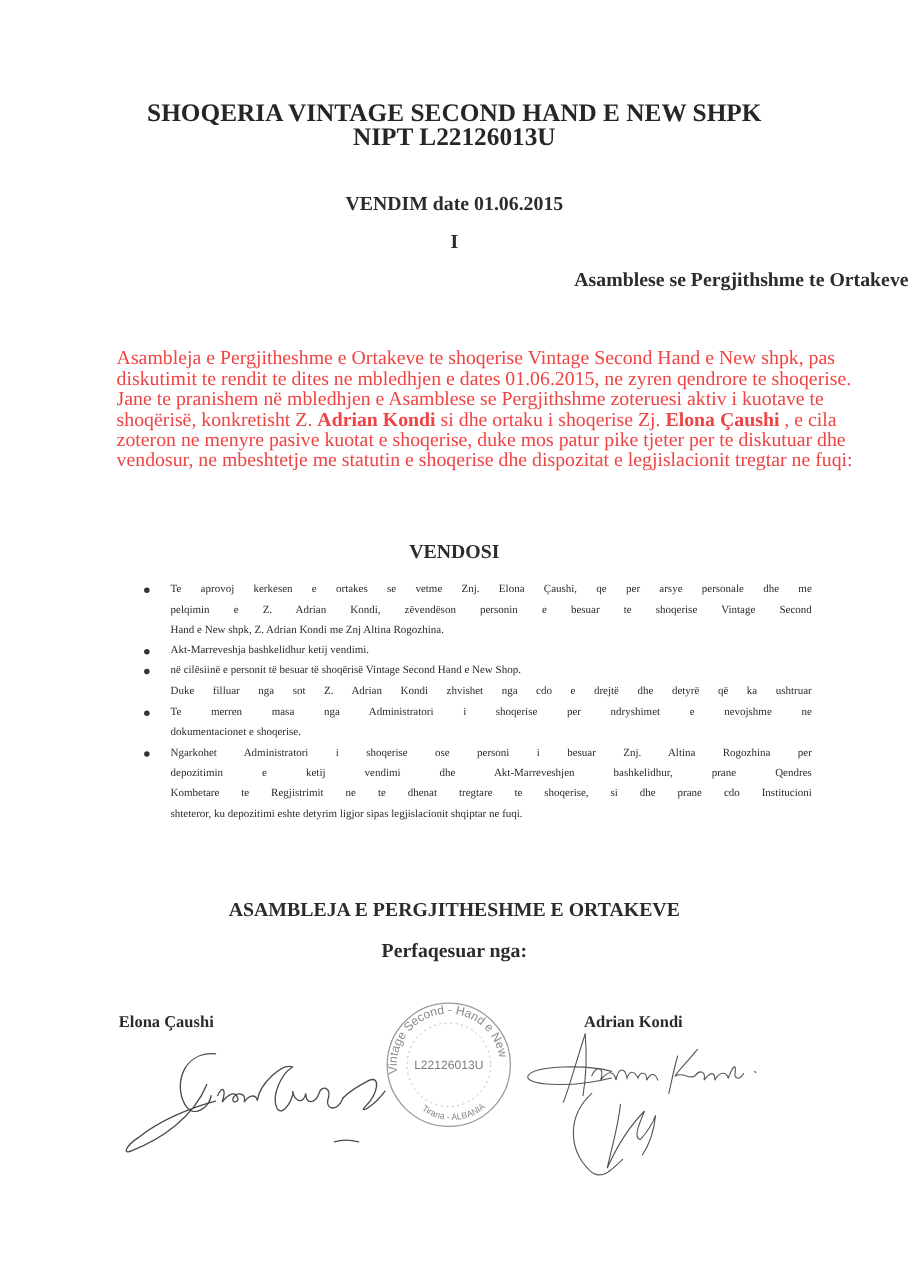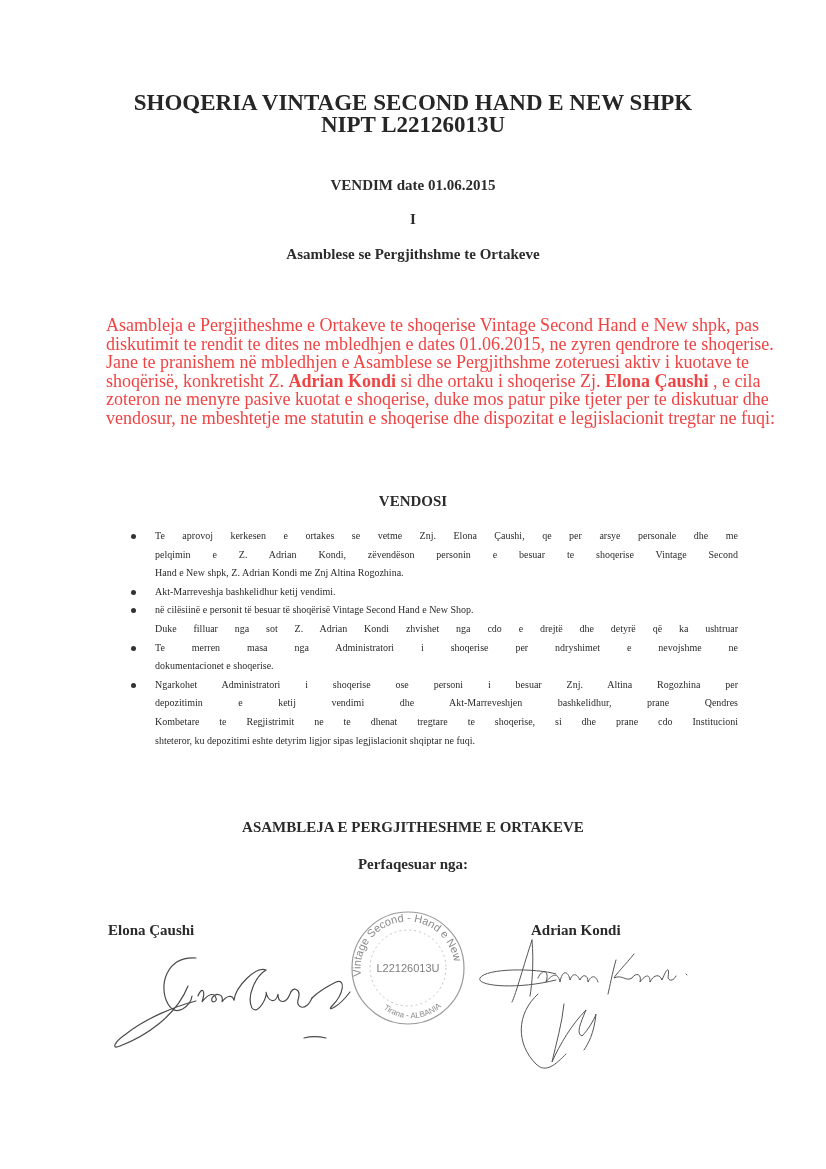--- a/index.html
+++ b/index.html
@@ -4,21 +4,21 @@
   <style>
     html, body { margin: 0; padding: 0; background: #ffffff; }
     body {
       width: 826px; height: 1169px; position: relative; overflow: hidden;
       font-family: "Liberation Serif", "DejaVu Serif", serif;
       color: #2a2a2a;
     }
     .page { position: absolute; left: 0; top: 0; width: 826px; height: 1169px; background: #fff; }
     .center { position: absolute; left: 0; width: 826px; text-align: center; }
     .title { font-weight: bold; font-size: 23px; line-height: 21px; color: #262626; }
-    .sub { font-weight: bold; font-size: 15px; line-height: 18px; color: #2c2c2c; }
+    .sub { font-weight: bold; font-size: 18px; line-height: 18px; color: #2c2c2c; }
     .para {
       position: absolute; left: 106px; width: 632px; top: 316px;
       font-size: 18px; line-height: 18.6px; text-align: justify; color: #ef4444;
     }
     .para .ln { display: block; text-align: justify; text-align-last: justify; white-space: nowrap; }
     .para .ln.last { text-align-last: left; }
     b { font-weight: bold; }
     .list {
       position: absolute; left: 106px; width: 632px; top: 527px;
       margin: 0; padding: 0; list-style: none;
@@ -36,21 +36,21 @@
 </head>
 <body>
 
 <div class="page">
 
   <div class="center title" style="top:92px;">SHOQERIA VINTAGE SECOND HAND E NEW SHPK</div>
   <div class="center title" style="top:114px;">NIPT  L22126013U</div>
 
   <div class="center sub" style="top:176px;">VENDIM date 01.06.2015</div>
   <div class="center sub" style="top:210px;">I</div>
-  <div class="center sub" style="top:245px;">Asamblese se Pergjithshme te Ortakeve</div>
+  <div class="center sub" style="top:245px;text-align:right;">Asamblese se Pergjithshme te Ortakeve</div>
 
   <div class="para">
     <span class="ln">Asambleja e Pergjitheshme e Ortakeve te shoqerise Vintage Second Hand e New shpk, pas</span>
     <span class="ln">diskutimit te rendit te dites ne mbledhjen e dates 01.06.2015, ne zyren qendrore te shoqerise.</span>
     <span class="ln">Jane te pranishem në mbledhjen e  Asamblese  se Pergjithshme  zoteruesi aktiv i kuotave  te</span>
     <span class="ln"><span>shoqërisë, konkretisht Z. </span><b>Adrian  Kondi</b><span> si dhe ortaku  i  shoqerise Zj. </span><b>Elona Çaushi</b><span> , e cila</span></span>
     <span class="ln">zoteron  ne menyre pasive kuotat e shoqerise, duke mos patur pike tjeter per te diskutuar  dhe</span>
     <span class="ln last">vendosur, ne mbeshtetje me statutin e shoqerise dhe dispozitat e legjislacionit tregtar ne fuqi:</span>
   </div>
 

